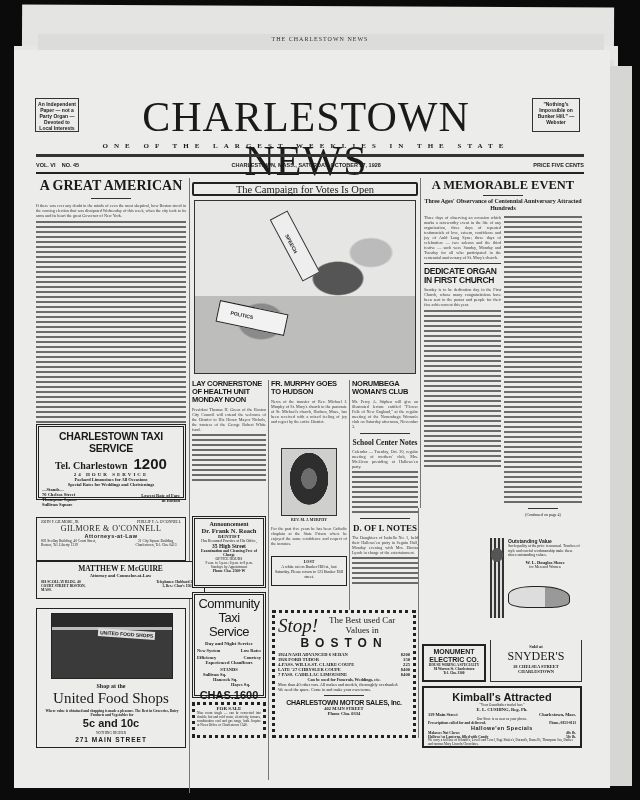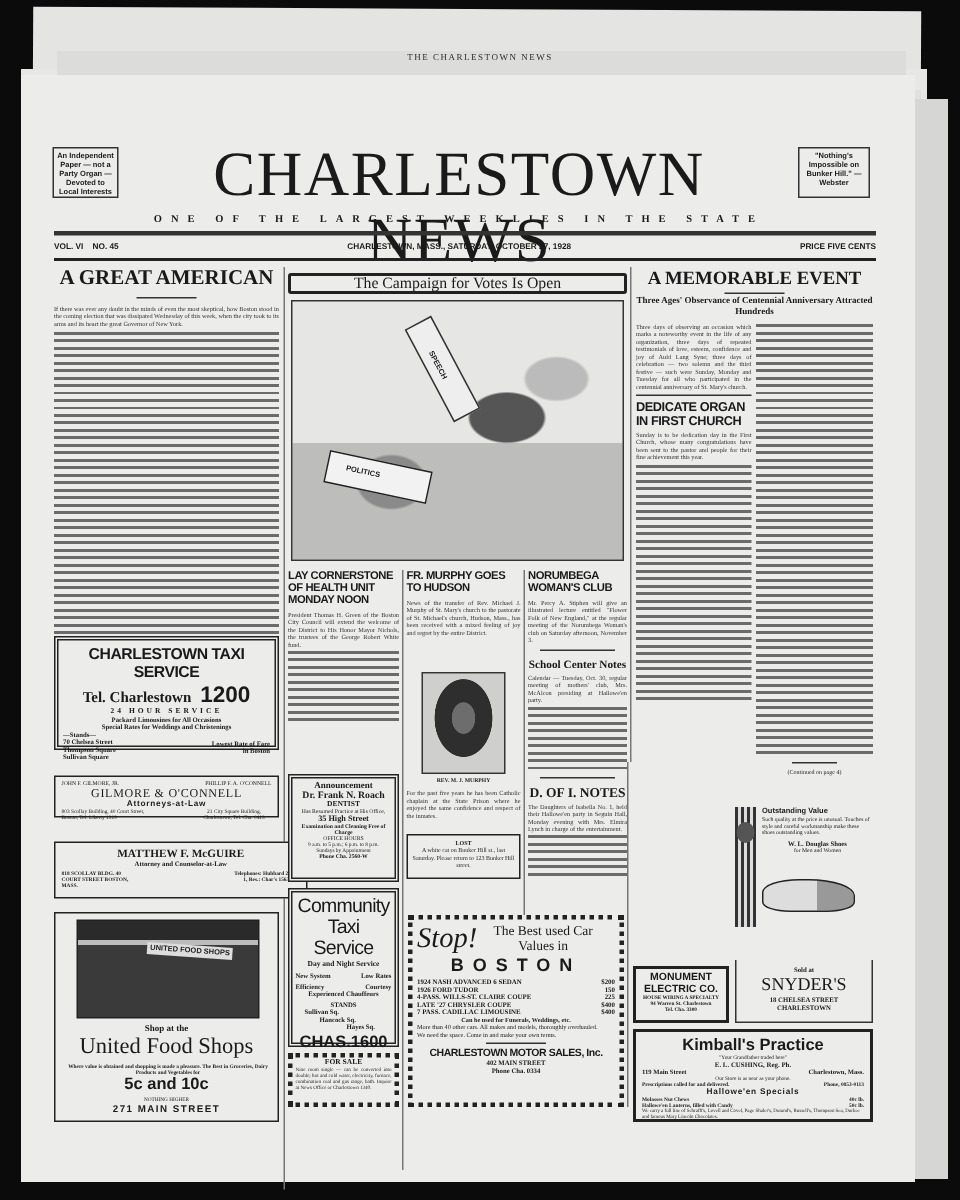--- a/index.html
+++ b/index.html
@@ -99,21 +99,21 @@
       <div>
         <div>—Stands—</div>
         <div>70 Chelsea Street</div>
         <div>Thompson Square</div>
         <div>Sullivan Square</div>
       </div>
       <div style="width:40px; text-align:right; margin-top:6px;">Lowest Rate of Fare in Boston</div>
     </div>
   </div>
 
-  <div class="box" style="left:22px; top:467px; width:150px; height:28px; padding:2px 4px;">
+  <div class="box" style="left:22px; top:467px; width:150px; height:44px; padding:2px 4px;">
     <div style="display:flex; justify-content:space-between; font-size:3.8px;">
       <span>JOHN F. GILMORE, JR.</span>
       <span>PHILLIP F. A. O'CONNELL</span>
     </div>
     <div class="center" style="font-size:8px; letter-spacing:0.5px;">GILMORE &amp; O'CONNELL</div>
     <div class="center sans b" style="font-size:5.5px; letter-spacing:0.5px;">Attorneys-at-Law</div>
     <div style="display:flex; justify-content:space-between; font-size:3.6px; line-height:4.2px;">
       <span style="width:60px;">803 Scollay Building, 40 Court Street, Boston, Tel. Liberty 1319</span>
       <span style="width:50px; text-align:center;">21 City Square Building, Charlestown, Tel. Cha. 0413</span>
     </div>
@@ -304,21 +304,21 @@
   </div>
 
   <div class="box" style="left:408px; top:594px; width:64px; height:38px; border:2px solid #222; padding:2px;">
     <div class="center sans b" style="font-size:7px; line-height:7.5px;">MONUMENT ELECTRIC CO.</div>
     <div class="center b" style="font-size:3.5px;">HOUSE WIRING A SPECIALTY</div>
     <div class="center b" style="font-size:3.5px;">94 Warren St. Charlestown</div>
     <div class="center b" style="font-size:3.5px;">Tel. Cha. 3300</div>
   </div>
 
   <div class="box" style="left:408px; top:636px; width:160px; height:62px; border:2px solid #222; padding:3px 4px;">
-    <div class="center sans b" style="font-size:11px; line-height:12px;">Kimball's Practice</div>
+    <div class="center sans b" style="font-size:11px; line-height:12px;">Kimball's Attracted</div>
     <div class="center" style="font-size:3.6px;">"Your Grandfather traded here"</div>
     <div class="center b" style="font-size:4.6px;">E. L. CUSHING, Reg. Ph.</div>
     <div style="display:flex; justify-content:space-between; font-size:4.4px; font-weight:bold;">
       <span>119 Main Street</span>
       <span>Charlestown, Mass.</span>
     </div>
     <div class="center" style="font-size:3.6px;">Our Store is as near as your phone.</div>
     <div style="display:flex; justify-content:space-between; font-size:3.6px; font-weight:bold;">
       <span>Prescriptions called for and delivered.</span>
       <span>Phone, 0853-0113</span>

